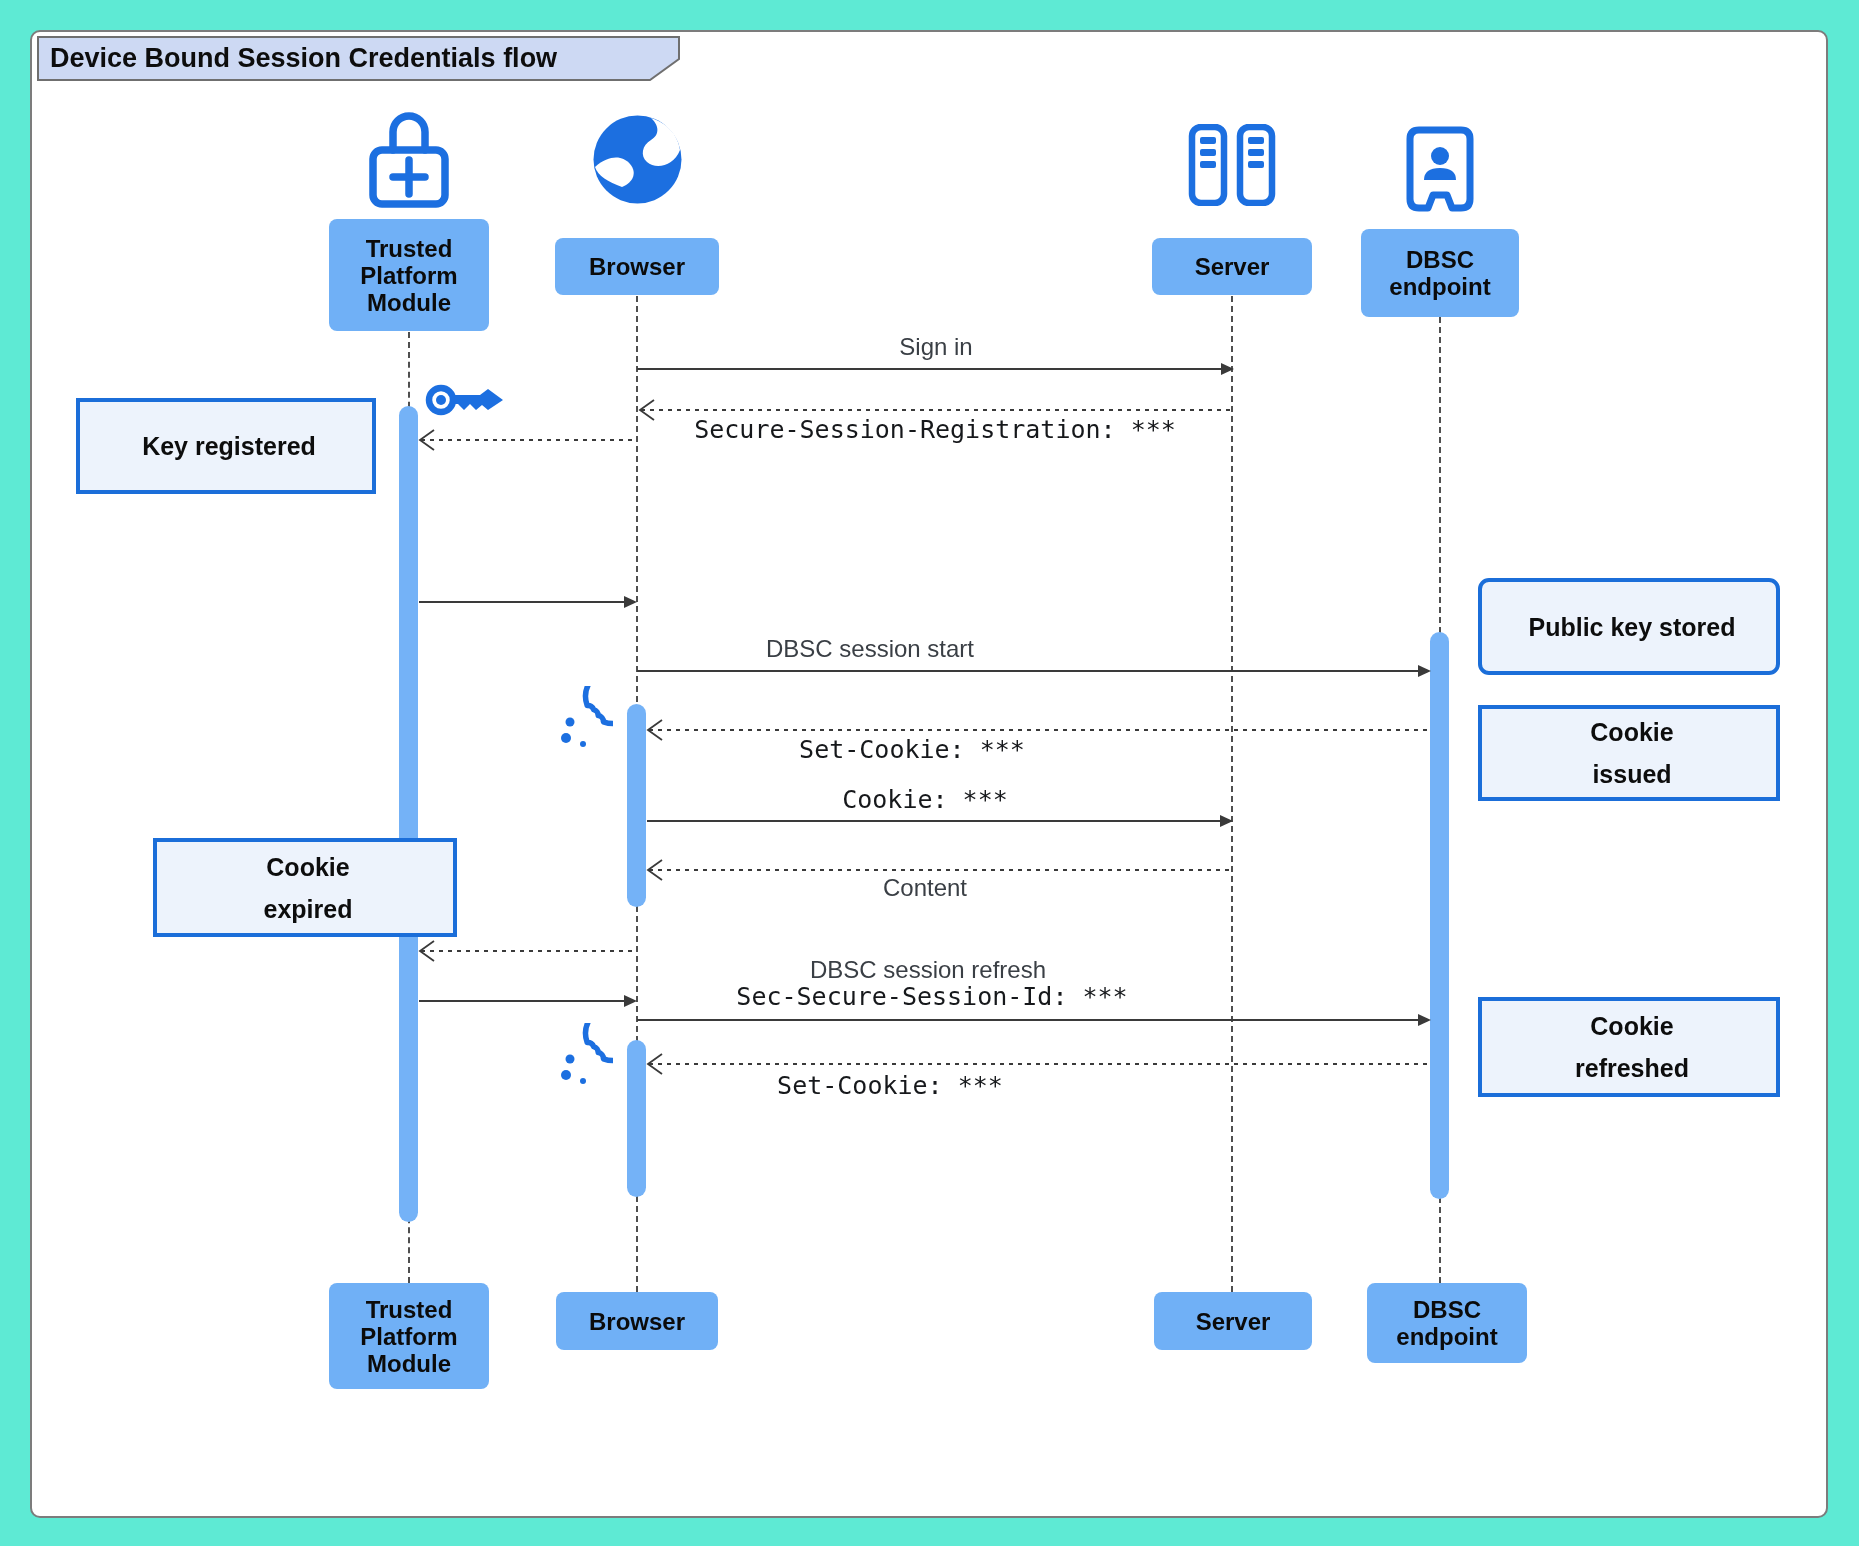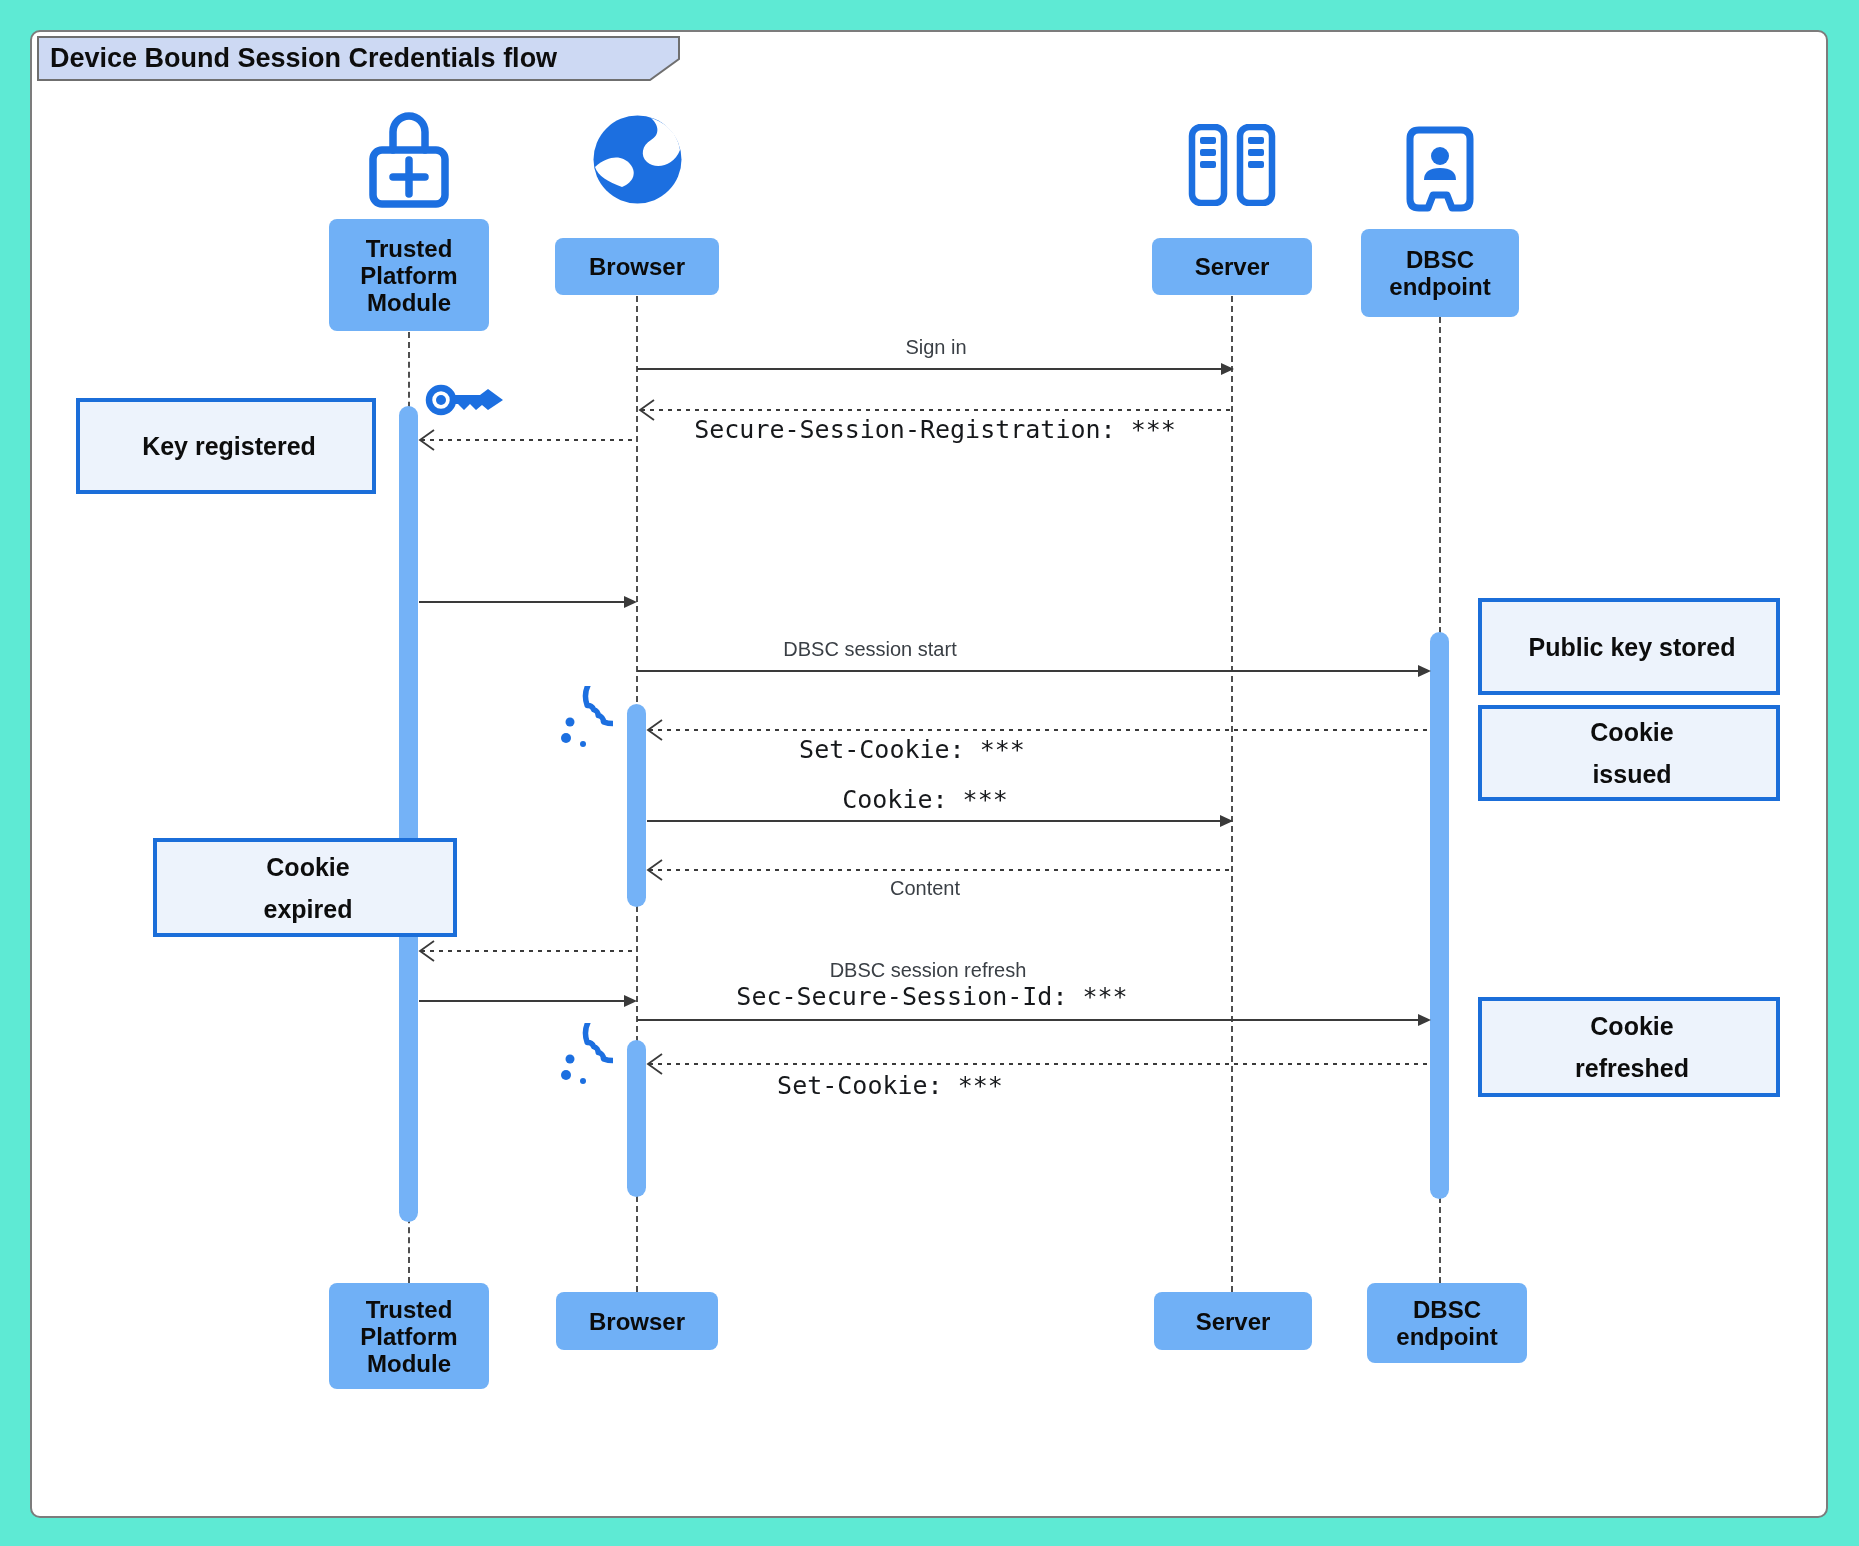--- a/index.html
+++ b/index.html
@@ -17,21 +17,21 @@
           color:#0b0b0b;white-space:pre-line;}
   .note{position:absolute;background:#edf3fc;border:4px solid #1b6ed9;display:flex;align-items:center;
         justify-content:center;text-align:center;font-weight:bold;font-size:25px;line-height:42px;
         color:#0d0d0d;white-space:pre-line;box-sizing:border-box;padding-left:6px;}
   .arrow{position:absolute;height:2px;}
   .solid{background:#3a3a3a;}
   .dashed{background:repeating-linear-gradient(90deg,#3a3a3a 0 4px,transparent 4px 9px);}
   .ah-r{position:absolute;right:-2px;top:-5px;width:0;height:0;border:6px solid transparent;
         border-left:13px solid #3a3a3a;border-right:0;}
   .oh-l{position:absolute;left:-4px;top:-11px;}
-  .msg-label{position:absolute;transform:translate(-50%,-50%);white-space:pre;font-size:20px;
+  .msg-label{position:absolute;transform:translate(-50%,-50%);white-space:pre;font-size:24px;
              color:#3a3f45;}
   .mono{font-family:"DejaVu Sans Mono",monospace;font-size:25px;color:#16181b;}
   .icon{position:absolute;}
 </style>
 </head>
 <body>
 
 <div class="canvas">
 
   <div class="frame"></div>
@@ -172,19 +172,19 @@
   <svg class="icon" style="left:547px;top:1023px;" width="66" height="80" viewBox="0 0 66 80">
     <path d="M56.4 35.8 A27 27 0 1 0 40.2 19.6 a6 6 0 0 1 6.5 4 a6 6 0 0 1 4.5 6 a6 6 0 0 1 5.2 6.2 Z" stroke="#1c6fe0" stroke-width="5.5" fill="none" stroke-linejoin="round"></path>
     <circle cx="23" cy="36" r="4.5" fill="#1c6fe0"></circle>
     <circle cx="19" cy="52" r="5" fill="#1c6fe0"></circle>
     <circle cx="36" cy="58" r="3" fill="#1c6fe0"></circle>
   </svg>
 
   <div class="note" style="left:76px;top:398px;width:300px;height:96px;">Key registered</div>
   <div class="note" style="left:153px;top:838px;width:304px;height:99px;">Cookie
 expired</div>
-  <div class="note" style="left:1478px;top:598px;width:302px;height:97px;">Public key stored</div>
+  <div class="note" style="left:1478px;top:578px;width:302px;height:97px;border-radius:11px;">Public key stored</div>
   <div class="note" style="left:1478px;top:705px;width:302px;height:96px;">Cookie
 issued</div>
   <div class="note" style="left:1478px;top:997px;width:302px;height:100px;">Cookie
 refreshed</div>
 
 </div>
 
 </body></html>

